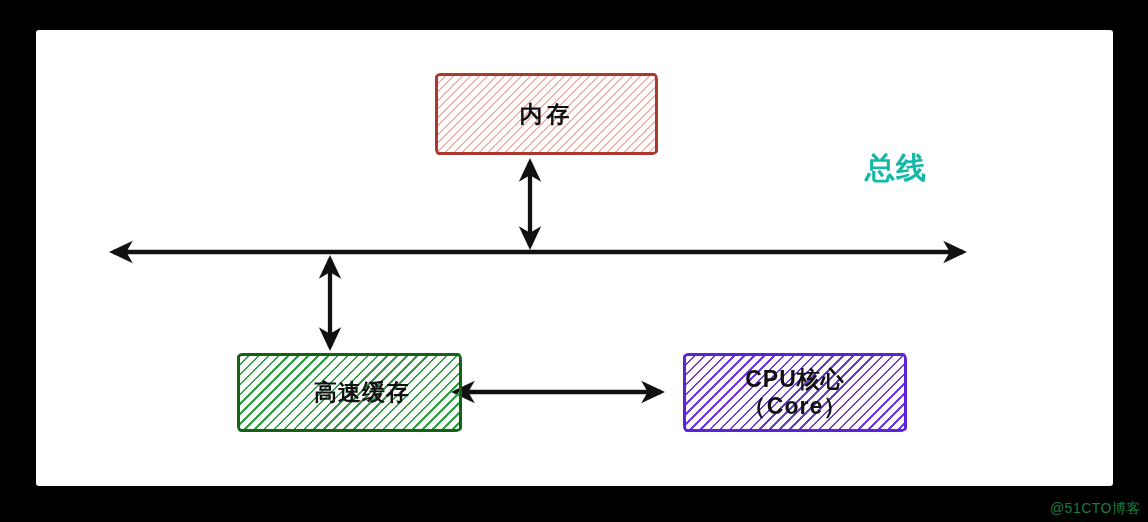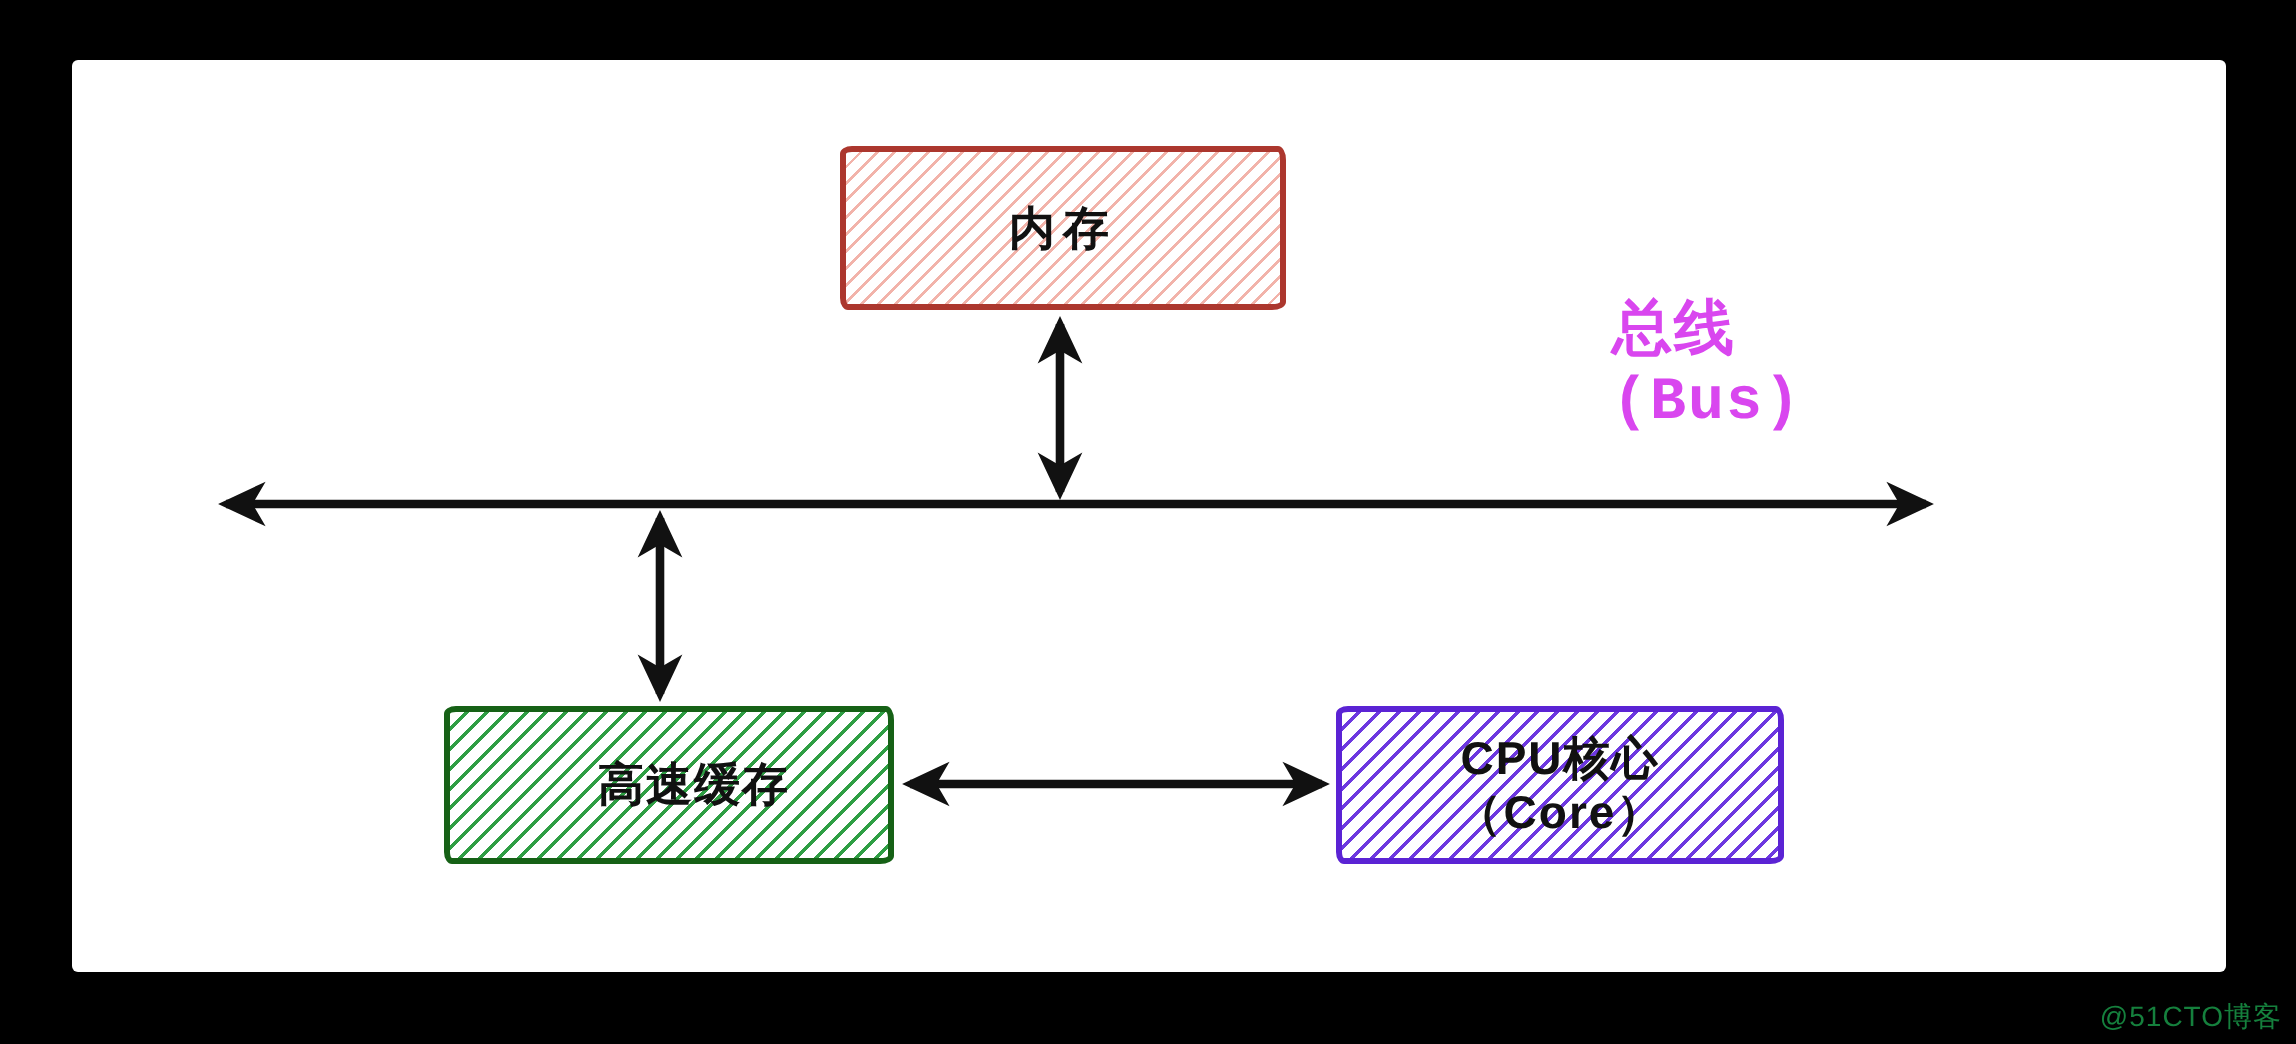--- a/index.html
+++ b/index.html
@@ -34,40 +34,40 @@
     border-radius: 6px 4px 7px 4px / 4px 7px 4px 6px;
     background: repeating-linear-gradient(135deg,
       transparent 0 5.2px, var(--hatch, #ccc) 5.2px 7px);
     display: flex;
     flex-direction: column;
     align-items: center;
     justify-content: center;
     color: #111111;
     font-weight: 700;
     text-align: center;
+    margin-left: 15px;
   }
   .node .line { line-height: 27px; font-size: 23px; letter-spacing: 1px; }
   .node-memory {
     left: 420px; top: 73px; width: 223px; height: 82px;
     background: repeating-linear-gradient(135deg,
       transparent 0 4.6px, var(--hatch, #ccc) 4.6px 6px);
   }
   .node-memory .line { letter-spacing: 4px; }
   .node-cache  { left: 222px; top: 353px; width: 225px; height: 79px; padding-left: 25px; }
   .node-cpu    { left: 668px; top: 353px; width: 224px; height: 79px; }
   .bus-label {
     position: absolute;
     left: 806px; top: 150px; width: 180px;
-    text-align: left;
-    color: #d946ef;
+    text-align: center;
+    color: #14b8a6;
     font-weight: 700;
     font-size: 30px;
     line-height: 35px;
     letter-spacing: 1px;
-    font-family: Liberation Mono, monospace;
   }
   .watermark {
     position: absolute;
     right: 7px; bottom: 4px;
     font-size: 14px;
     color: #4f4f4f;
     letter-spacing: 0.5px;
   }
 </style>
 </head>
@@ -97,18 +97,17 @@
     <span class="line">高速缓存</span>
   </div>
 
   <div class="node node-cpu" style="--border: #5b23d4; --hatch: #6d38e0;">
     <span class="line">CPU核心</span>
     <span class="line">（Core）</span>
   </div>
 
   <div class="bus-label">
     <div>总线</div>
-    <div>(Bus)</div>
   </div>
 
   <div class="watermark" style="color: #15803d;">@51CTO博客</div>
 
 </div>
 
 </body></html>

